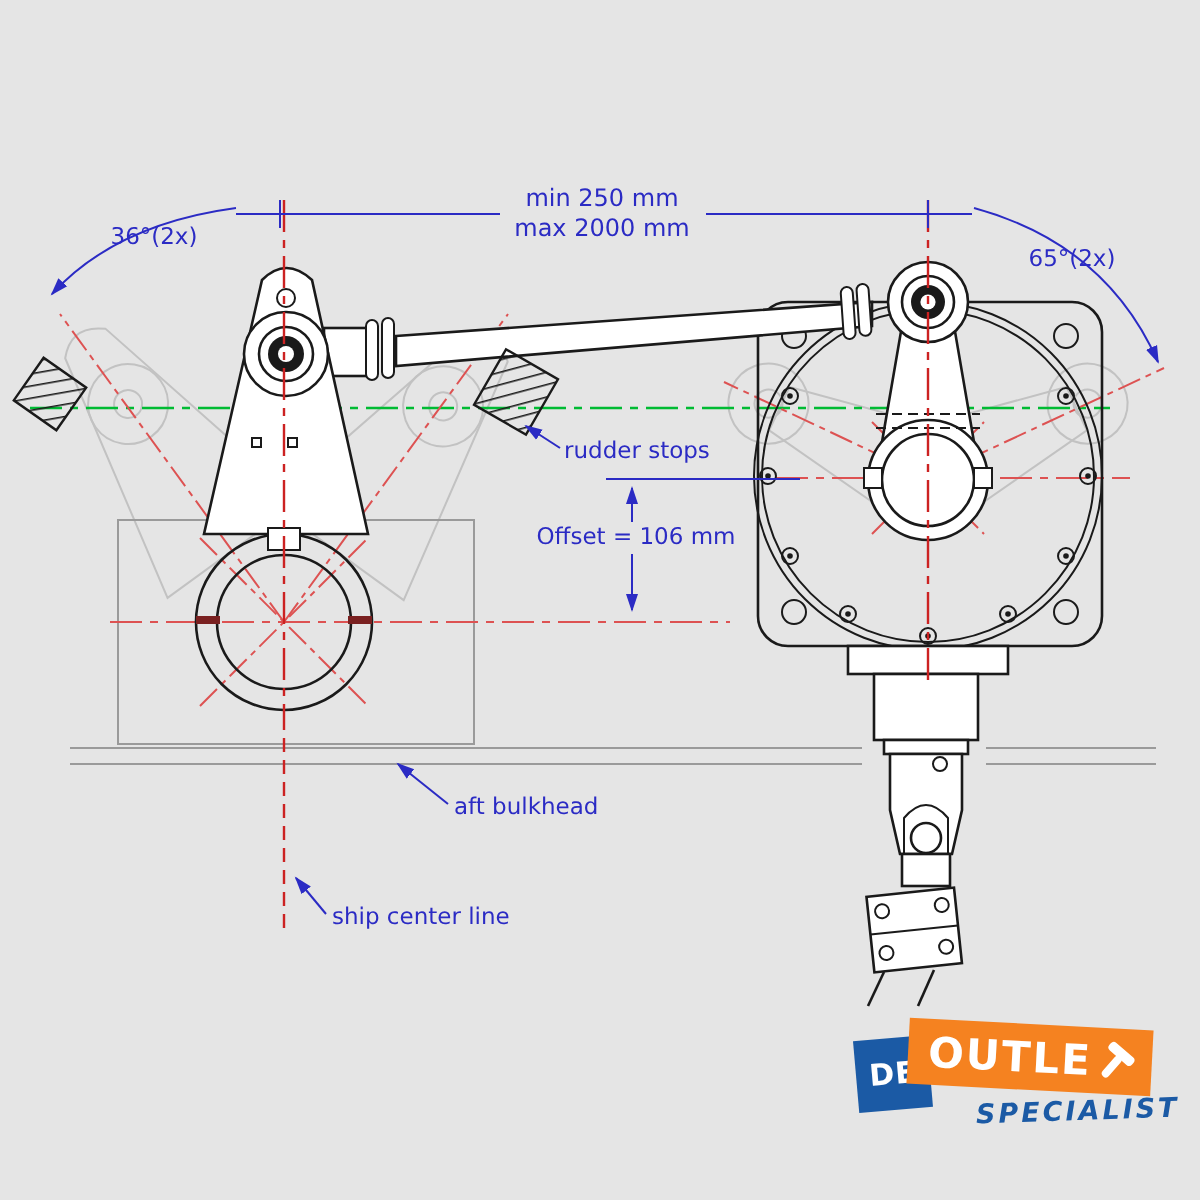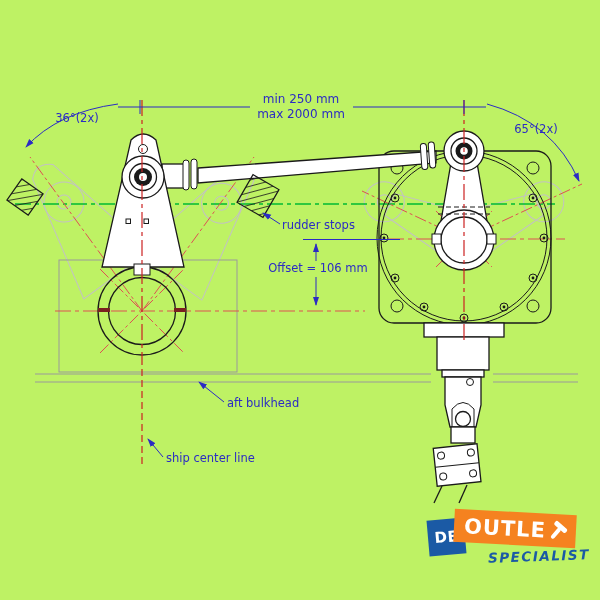--- a/index.html
+++ b/index.html
@@ -1,16 +1,16 @@
 <!DOCTYPE html>
 <html style="--dimension-blue: #2b2bc4; --centerline-red: #cc2222; --construction-red: #dd5252; --travel-green: #00bb33; --ghost-gray: #c2c2c2; --outline-black: #1a1a1a; --logo-orange: #f58220; --logo-blue: #1b5aa5;"><head>
 <meta charset="utf-8">
 <style>
   html,body{margin:0;padding:0;background:#fff;}
-  #stage{position:relative;width:600px;height:600px;background:#bef264;overflow:hidden;
+  #stage{position:relative;width:600px;height:600px;background:#e5e5e5;overflow:hidden;
          font-family:"DejaVu Sans",sans-serif;}
   svg text{font-family:"DejaVu Sans",sans-serif;}
   .lbl{font-size:11.5px;fill:var(--dimension-blue);}
   .dim{font-size:12px;fill:var(--dimension-blue);}
   .blue{stroke:var(--dimension-blue);fill:none;stroke-width:1;}
   .bluefill{fill:var(--dimension-blue);}
   .red{stroke:var(--centerline-red);fill:none;stroke-width:1.2;}
   .redlt{stroke:var(--construction-red);fill:none;stroke-width:1;}
   .green{stroke:var(--travel-green);fill:none;stroke-width:1.3;}
   .ghost{stroke:var(--ghost-gray);fill:none;stroke-width:1;}

